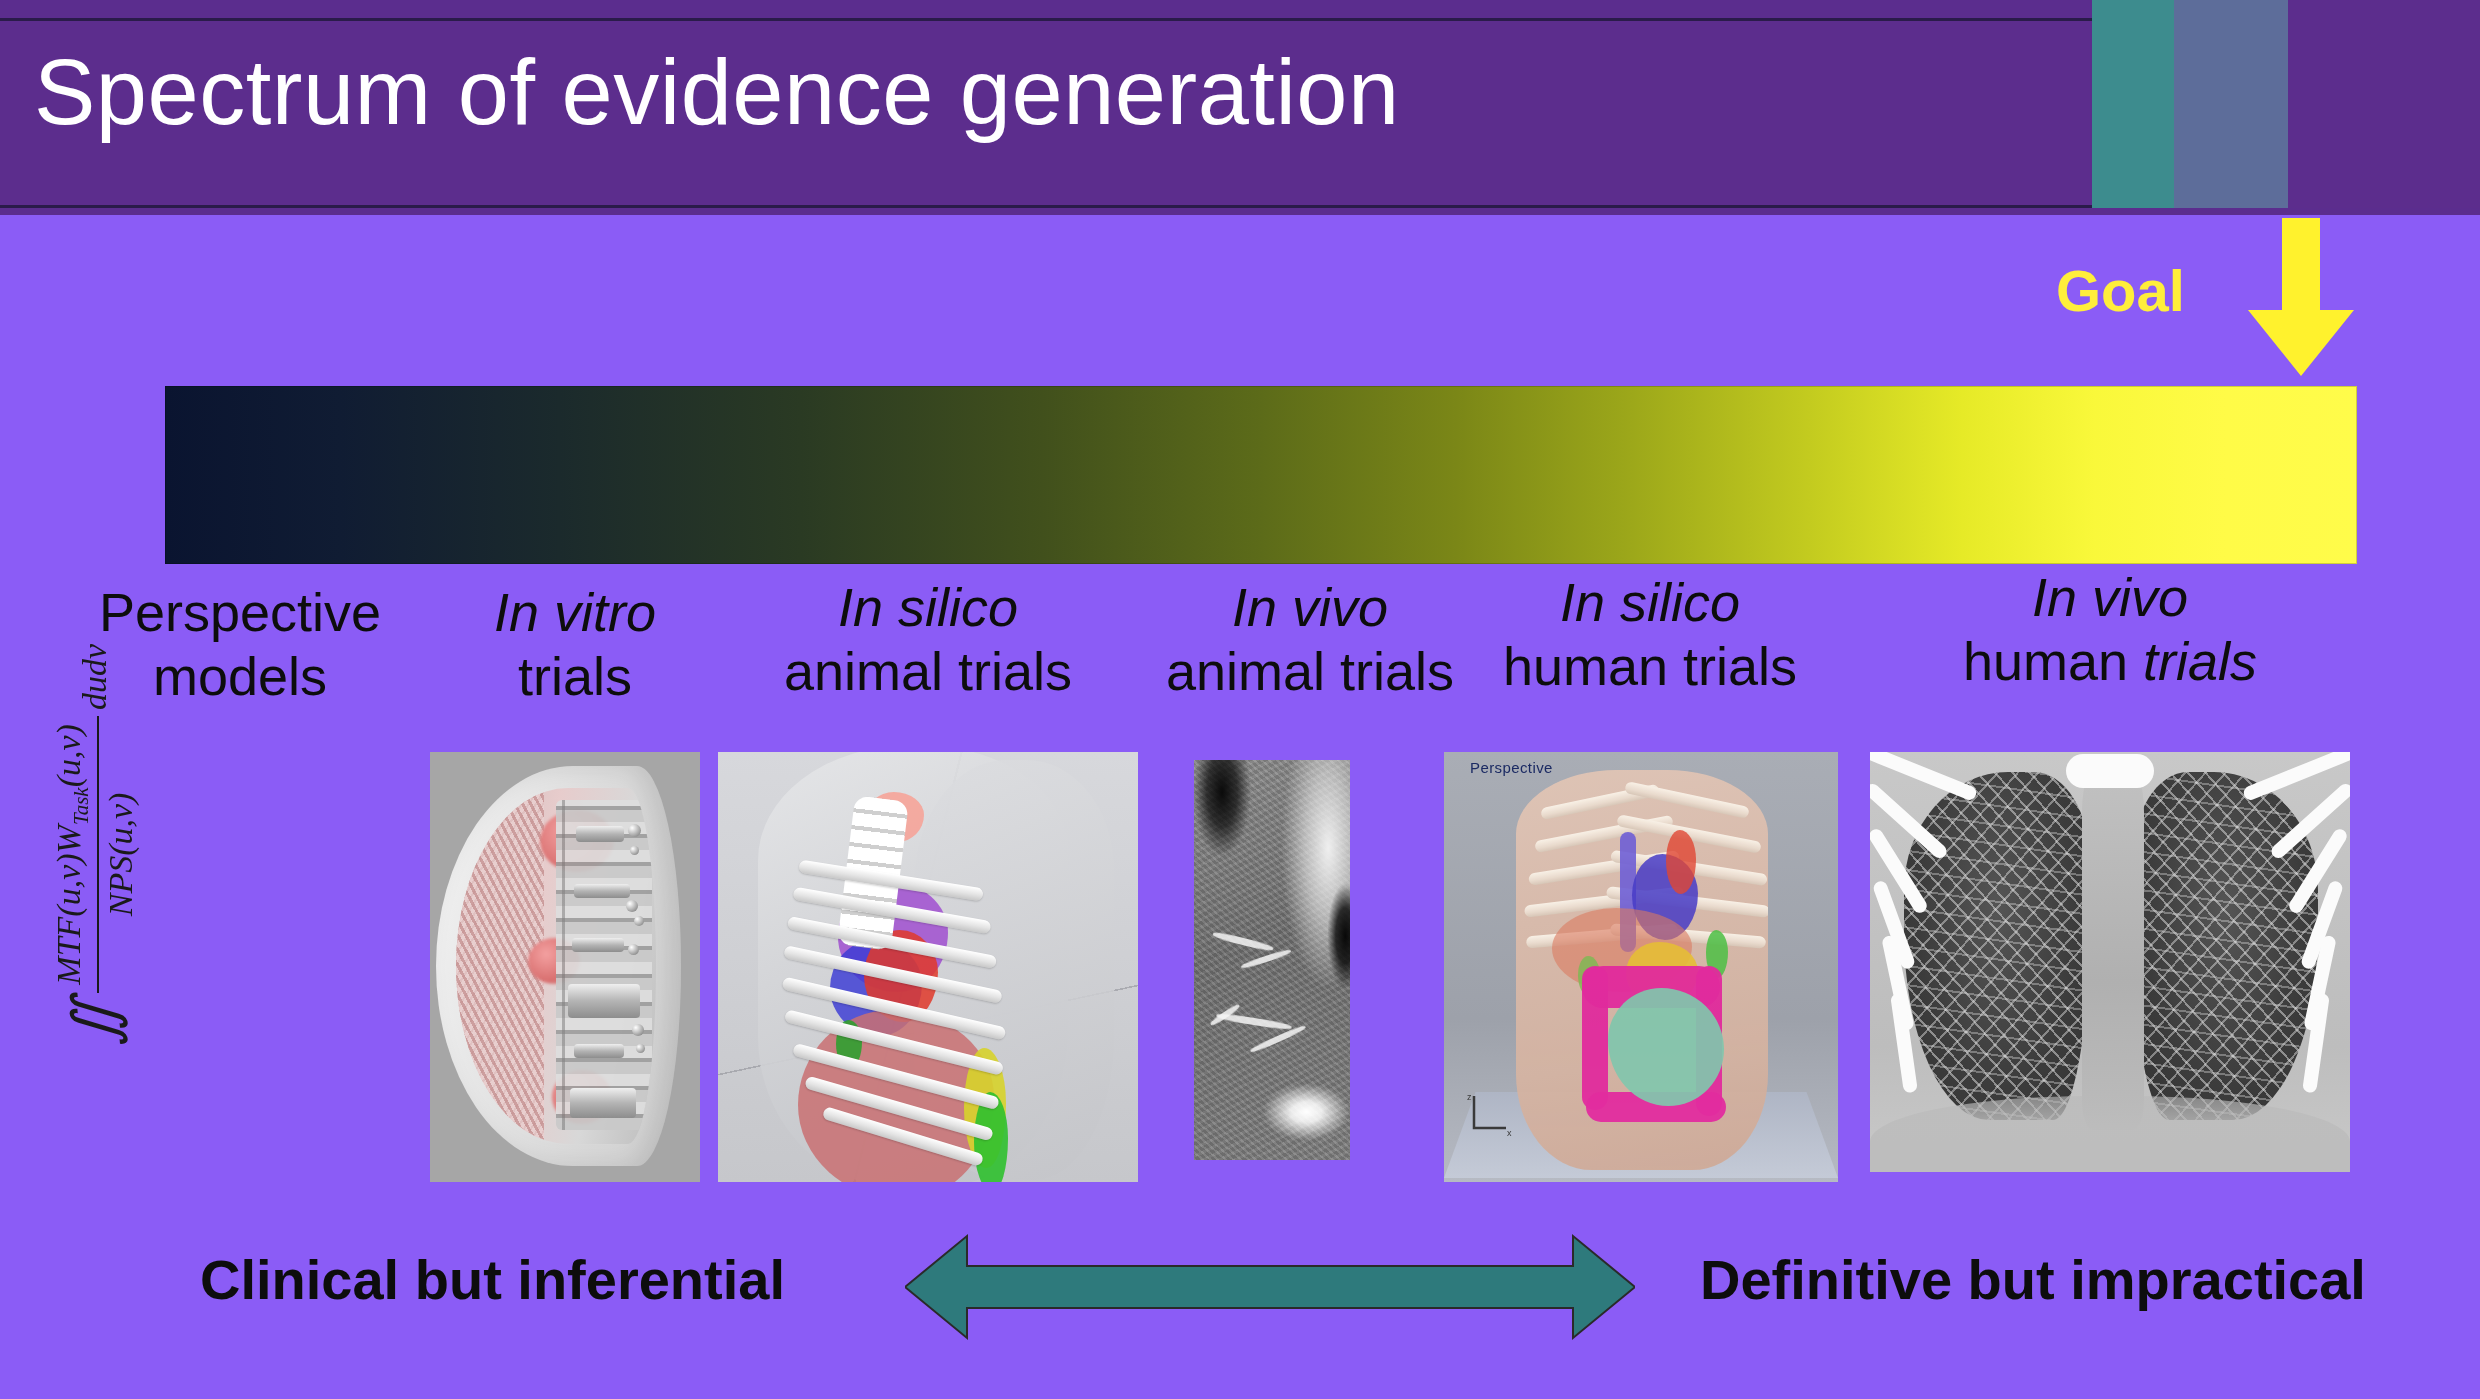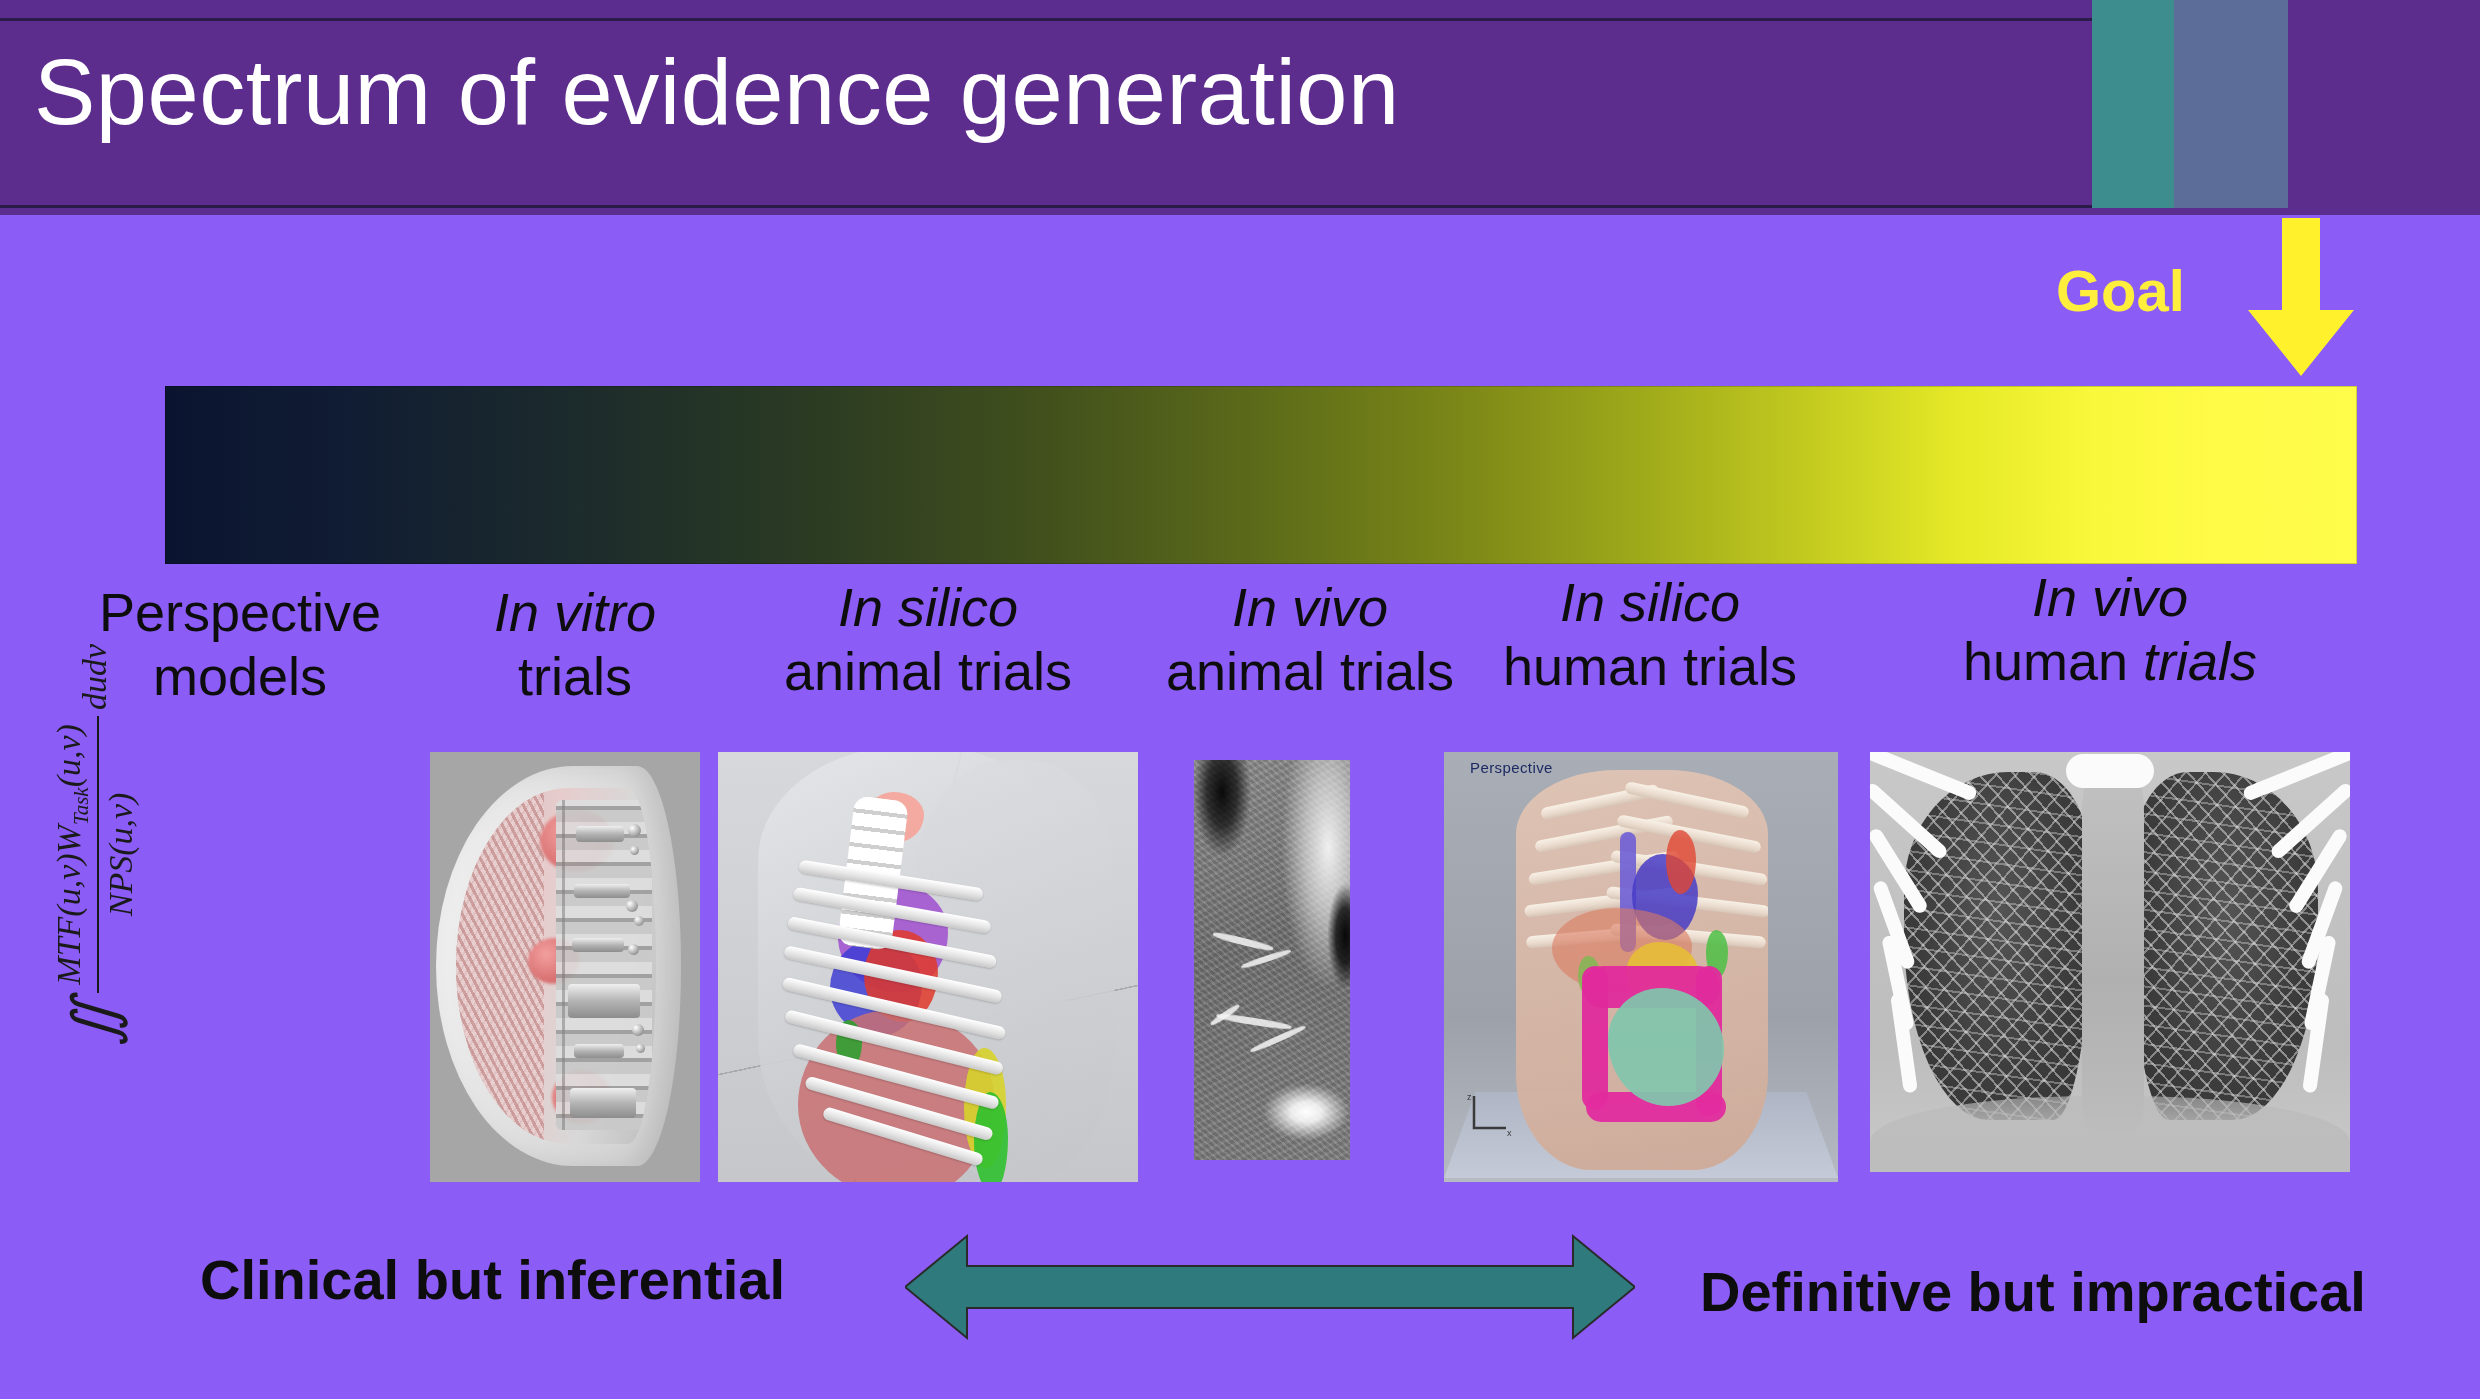--- a/index.html
+++ b/index.html
@@ -336,21 +336,21 @@
   
   .bottom-text {
     position: absolute;
     color: #0d0d0d;
     font-size: 56px;
     font-weight: bold;
     line-height: 64px;
     white-space: nowrap;
   }
   #bottom-left { left: 200px; top: 1248px; }
-  #bottom-right { left: 1700px; top: 1248px; margin-top: 12px; }
+  #bottom-right { left: 1700px; top: 1248px; }
   #double-arrow {
     position: absolute;
     left: 905px; top: 1222px;
     width: 730px; height: 130px;
   }
 </style>
 </head>
 <body>
 
 <div id="slide">

